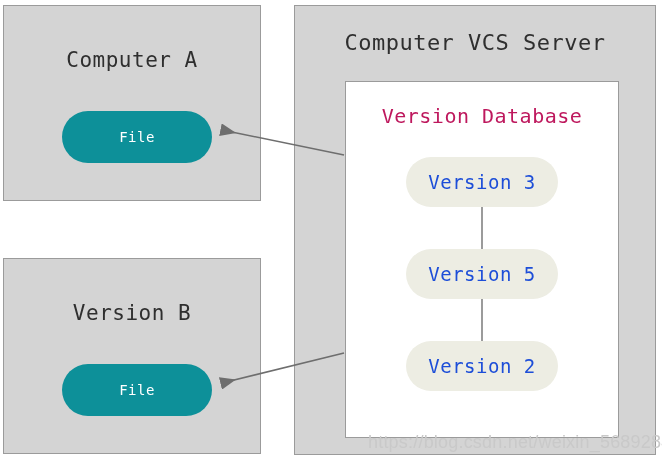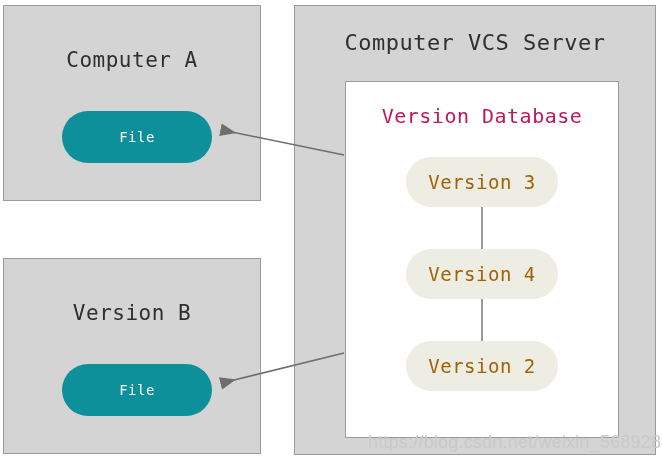--- a/index.html
+++ b/index.html
@@ -105,21 +105,21 @@
     margin: 0 auto;
     width: 152px;
     height: 50px;
     background: #edede3;
     border-radius: 25px;
     display: flex;
     align-items: center;
     justify-content: center;
   }
   .version-label {
-    color: #a16207;
+    color: #1d4ed8;
     font-size: 19px;
     letter-spacing: 0.5px;
     white-space: nowrap;
   }
   .version-connector {
     width: 2px;
     height: 42px;
     background: #9b9b9b;
     margin: 0 auto;
   }
@@ -170,21 +170,21 @@
 
     <div id="version-database">
       <div class="db-title">Version Database</div>
 
       <div class="version-stack">
         <div class="version-node">
           <span class="version-label">Version 3</span>
         </div>
         <div class="version-connector"></div>
         <div class="version-node">
-          <span class="version-label">Version 4</span>
+          <span class="version-label">Version 5</span>
         </div>
         <div class="version-connector"></div>
         <div class="version-node">
           <span class="version-label">Version 2</span>
         </div>
       </div>
     </div>
   </div>
 
   <svg id="arrow-layer" viewBox="0 0 662 462" xmlns="http://www.w3.org/2000/svg">

